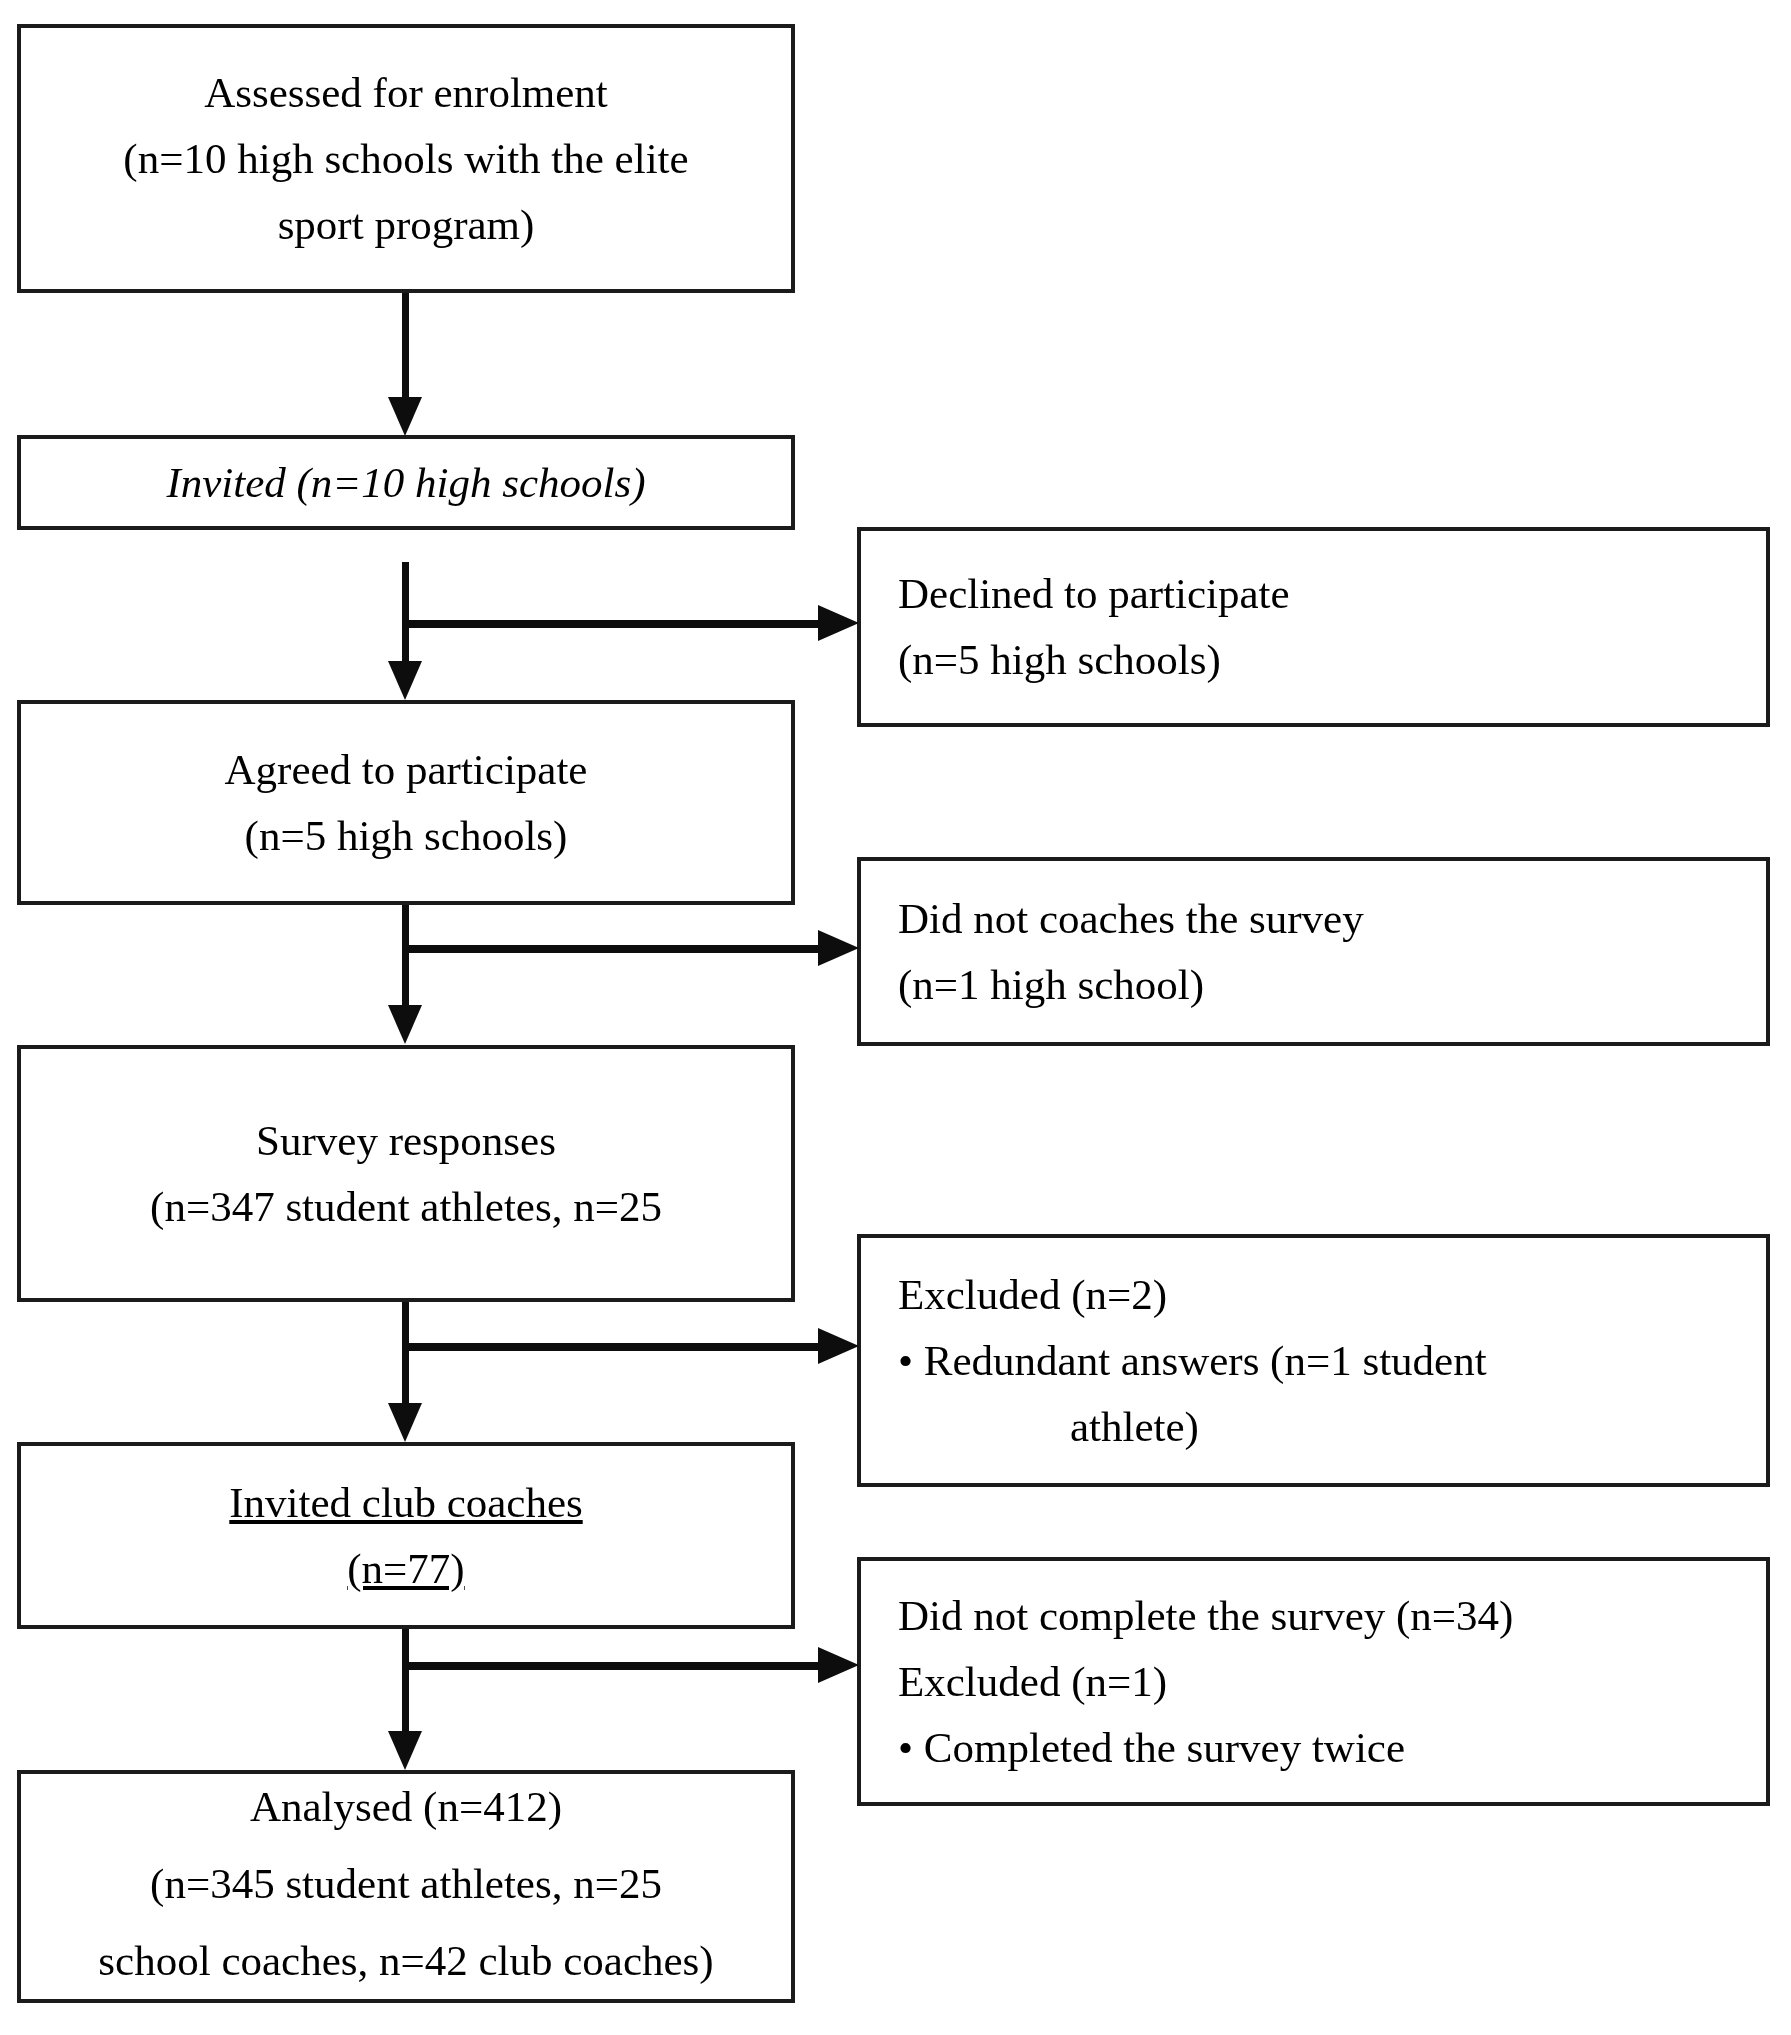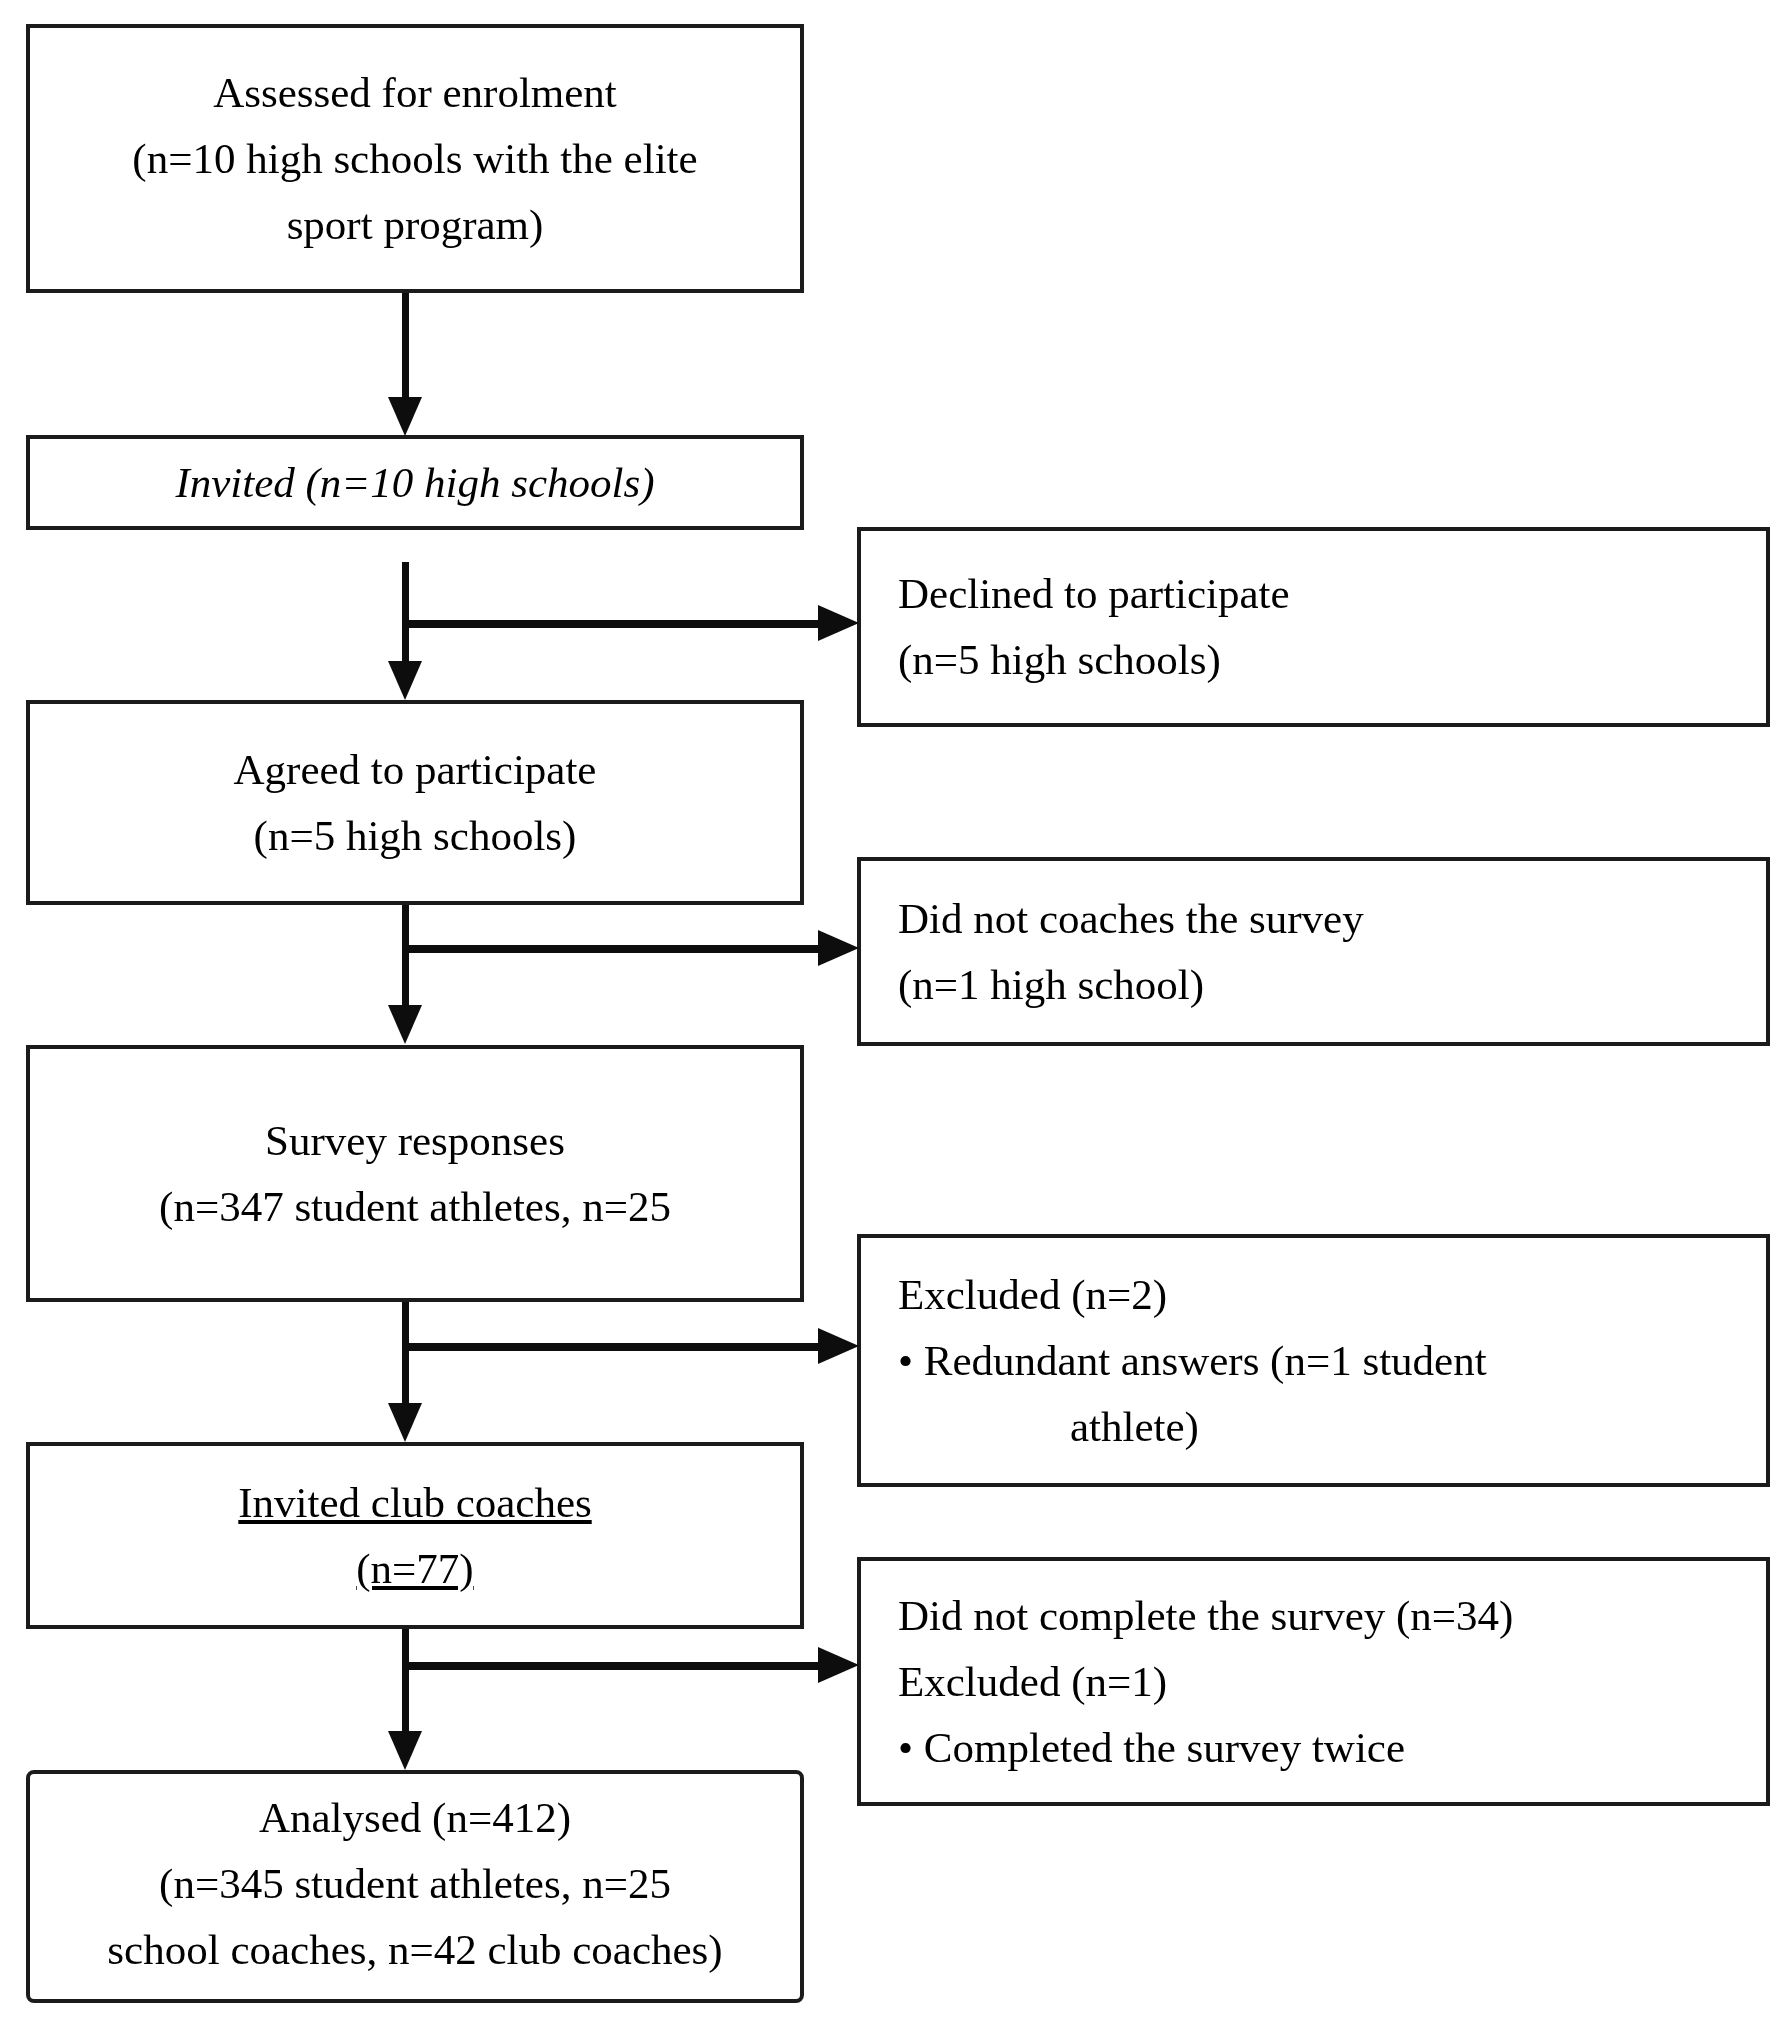--- a/index.html
+++ b/index.html
@@ -18,35 +18,34 @@
     border: 4.7px solid #1b1b1b;
     box-sizing: border-box;
     display: flex;
     flex-direction: column;
     justify-content: center;
     font-size: 43px;
     line-height: 66px;
     color: #000000;
   }
   .main-box {
-    left: 26px;
+    left: 17px;
     width: 778px;
     text-align: center;
     padding: 0 16px;
   }
   .side-box {
     left: 857px;
     width: 913px;
     text-align: left;
     padding: 0 27px 0 37px;
   }
   .align-end {
-    justify-content: center;
+    justify-content: space-between;
     padding-bottom: 5.4px;
-    border-radius: 8px;
   }
   .indent-line {
     padding-left: 172px;
   }
   .vline {
     position: absolute;
     left: 402px;
     width: 6.8px;
     background: #0d0d0d;
   }

